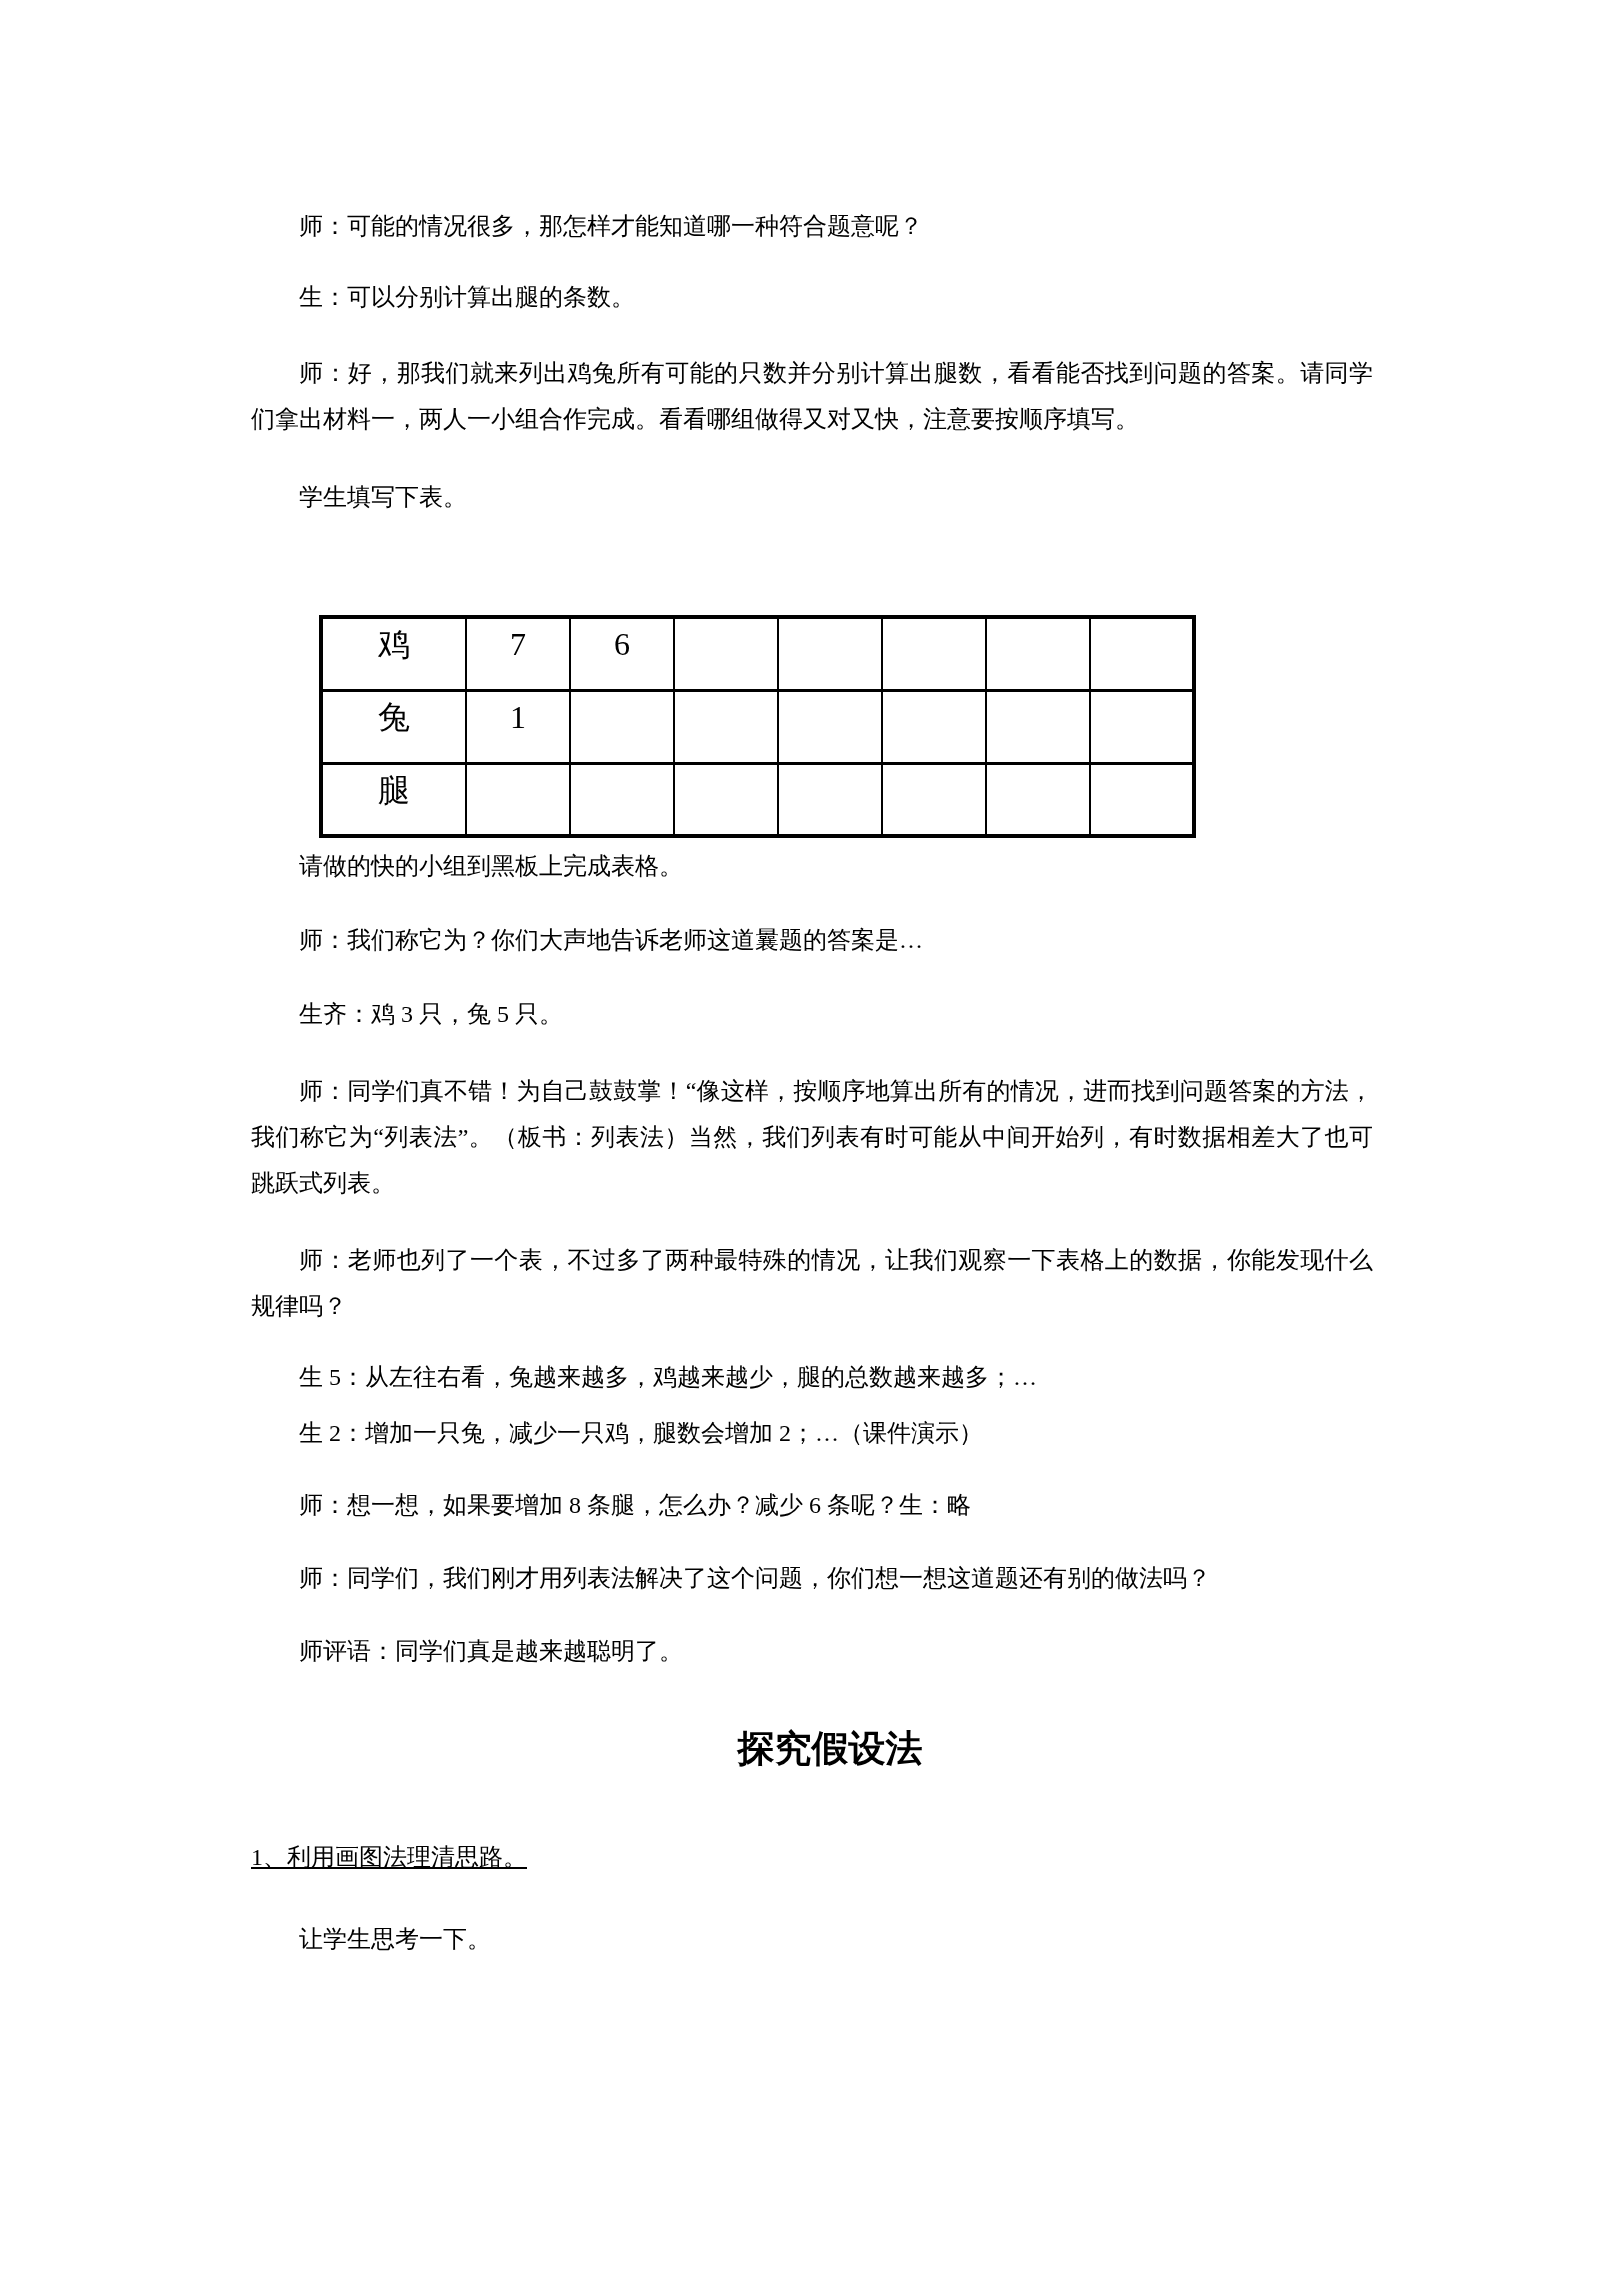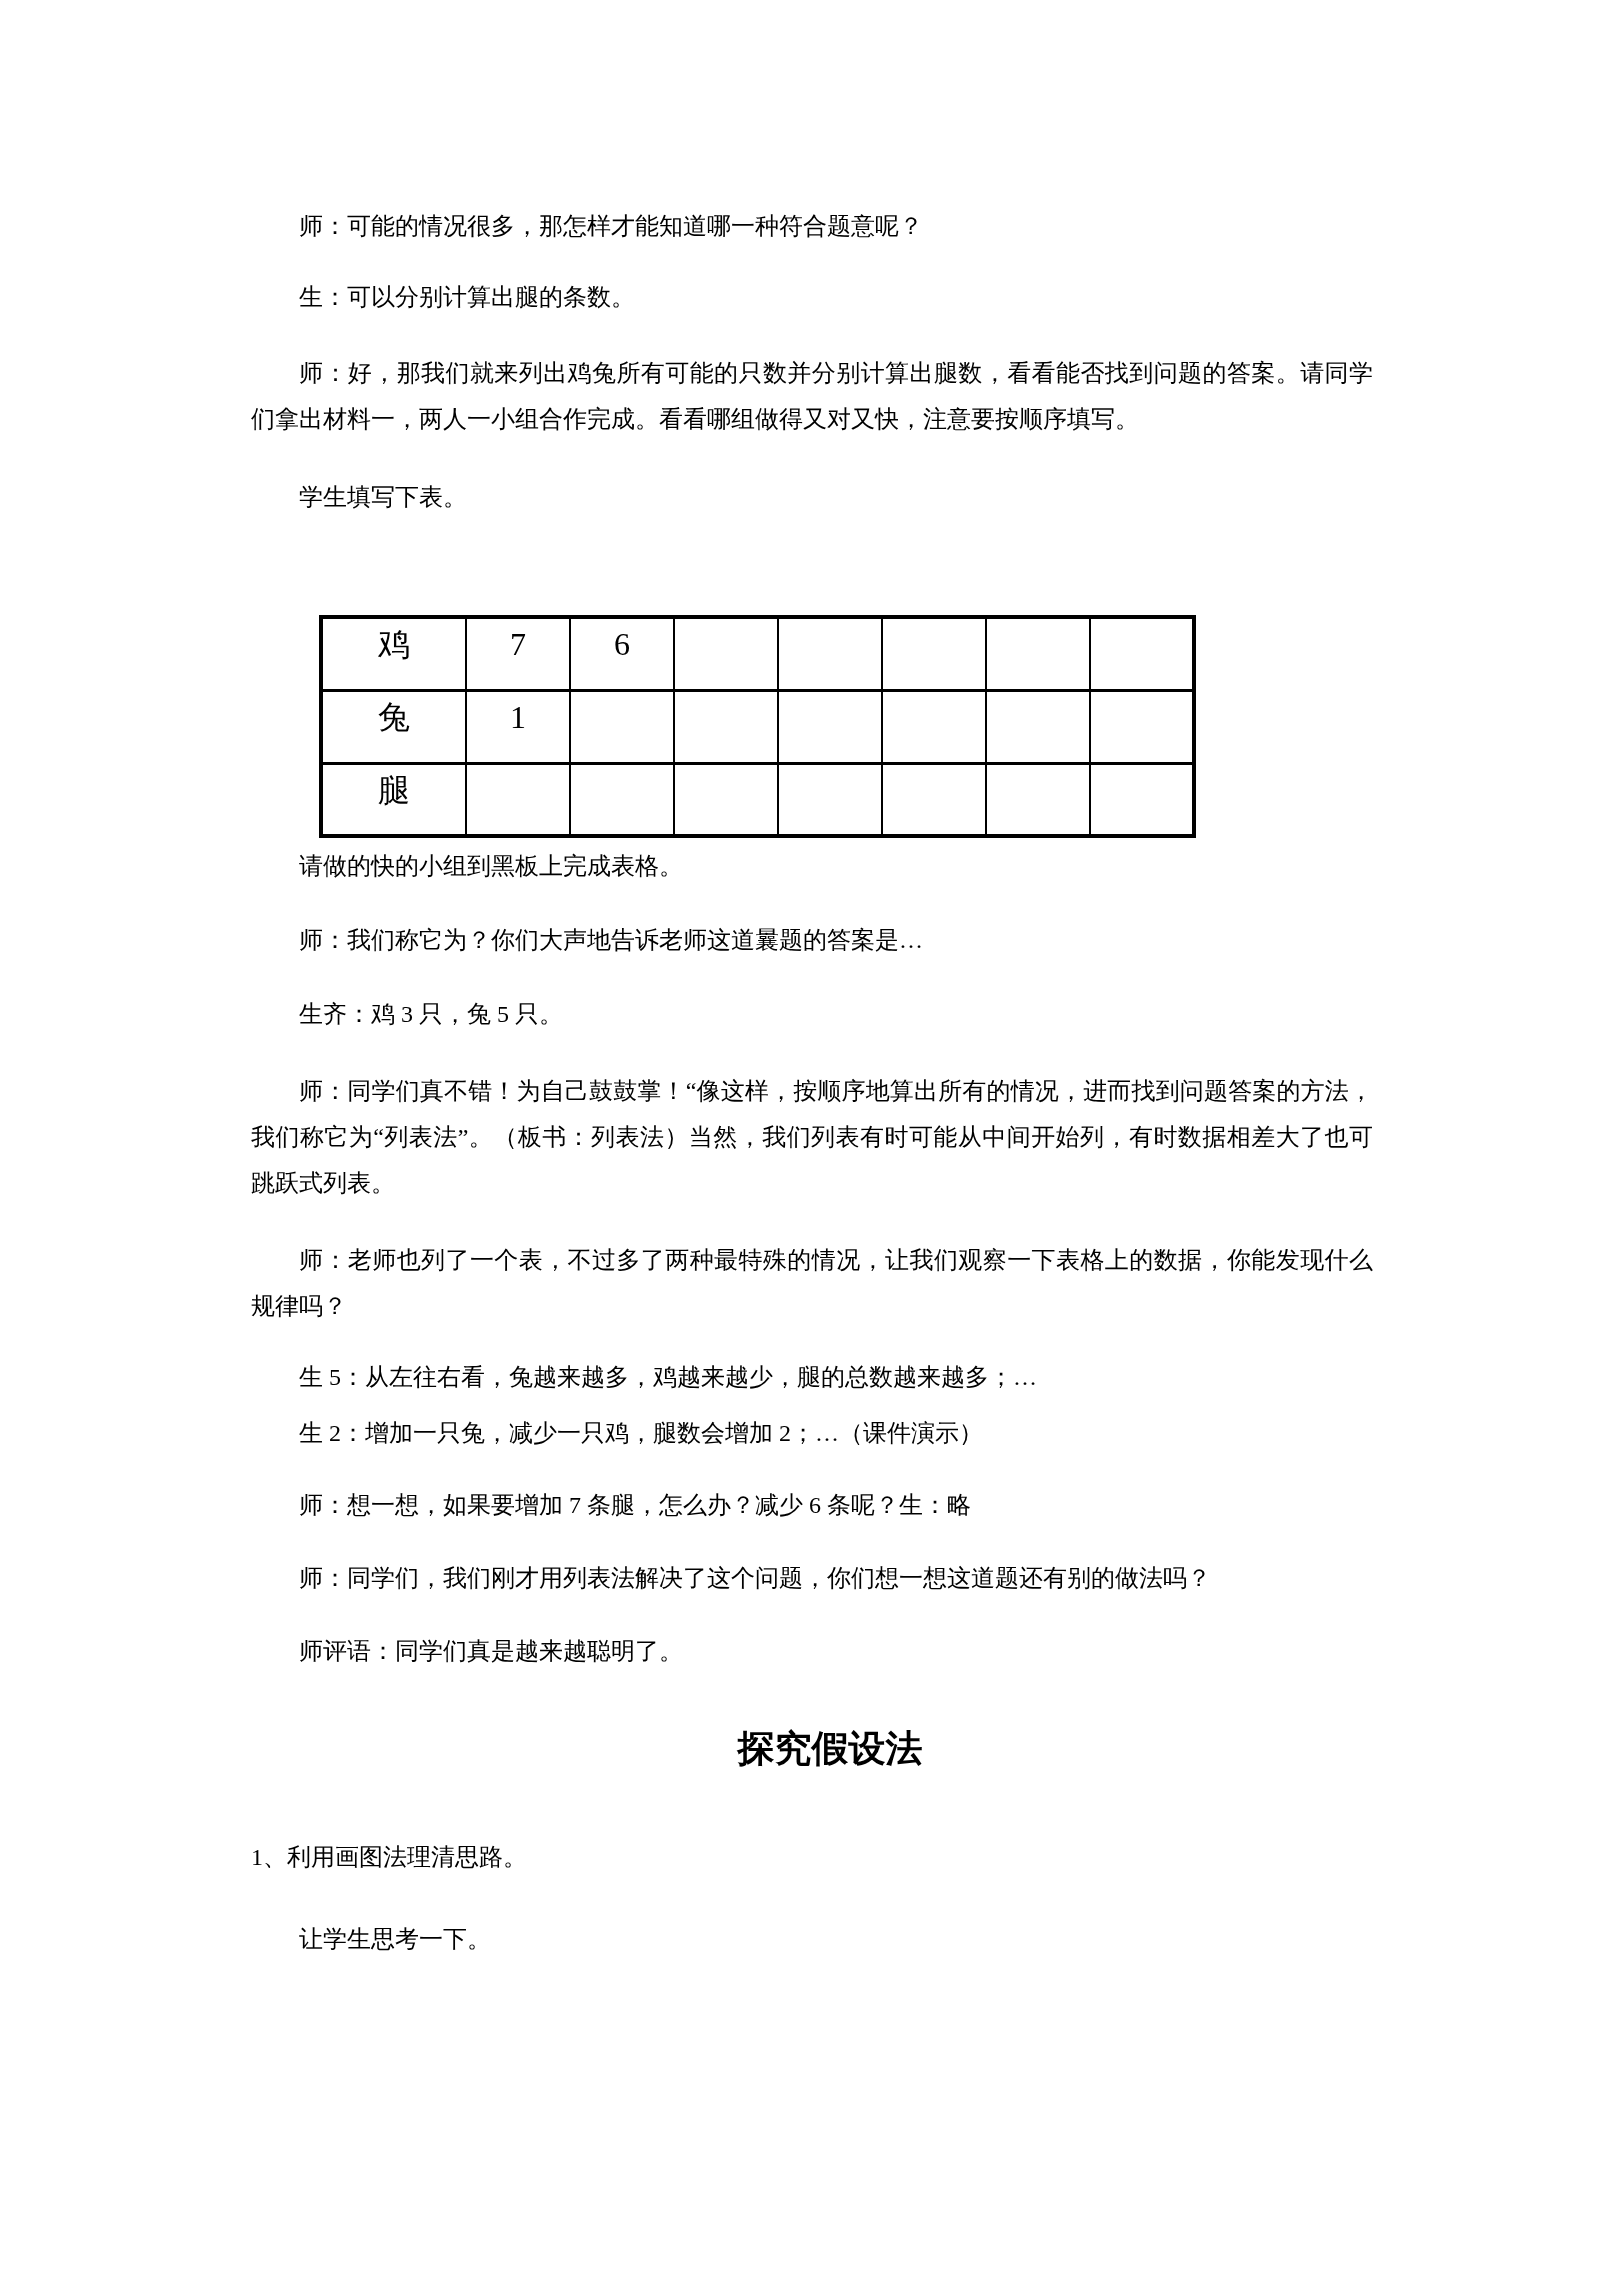--- a/index.html
+++ b/index.html
@@ -44,21 +44,21 @@
   [data-name="paragraph-p6"]  { margin-top: 28px; }
   [data-name="paragraph-p7"]  { margin-top: 28px; }
   [data-name="paragraph-p8"]  { margin-top: 31px; }
   [data-name="paragraph-p9"]  { margin-top: 31px; }
   [data-name="paragraph-p10"] { margin-top: 25px; }
   [data-name="paragraph-p11"] { margin-top: 10px; }
   [data-name="paragraph-p12"] { margin-top: 26.6px; }
   [data-name="paragraph-p13"] { margin-top: 26.6px; }
   [data-name="paragraph-p14"] { margin-top: 26.6px; }
   [data-name="paragraph-heading"] { margin-top: 52px; }
-  [data-name="paragraph-p15"] { margin-top: 62px; }
+  [data-name="paragraph-p15"] { margin-top: 62px; text-decoration: underline; }
   [data-name="paragraph-p16"] { margin-top: 36px; }
 
   table[data-name="fill-table"] {
     border-collapse: collapse;
     table-layout: fixed;
     border: 4.1px solid #000000;
   }
   table[data-name="fill-table"] col.label-col { width: 145px; }
   table[data-name="fill-table"] col.data-col  { width: 104px; }
   table[data-name="fill-table"] td {
@@ -128,20 +128,20 @@
         </tbody>
       </table>
     </div>
     <p class="para" data-name="paragraph-p5">请做的快的小组到黑板上完成表格。</p>
     <p class="para" data-name="paragraph-p6">师：我们称它为？你们大声地告诉老师这道曩题的答案是…</p>
     <p class="para" data-name="paragraph-p7">生齐：鸡 3 只，兔 5 只。</p>
     <p class="para" data-name="paragraph-p8">师：同学们真不错！为自己鼓鼓掌！“像这样，按顺序地算出所有的情况，进而找到问题答案的方法，我们称它为“列表法”。（板书：列表法）当然，我们列表有时可能从中间开始列，有时数据相差大了也可跳跃式列表。</p>
     <p class="para" data-name="paragraph-p9">师：老师也列了一个表，不过多了两种最特殊的情况，让我们观察一下表格上的数据，你能发现什么规律吗？</p>
     <p class="para" data-name="paragraph-p10">生 5：从左往右看，兔越来越多，鸡越来越少，腿的总数越来越多；…</p>
     <p class="para" data-name="paragraph-p11">生 2：增加一只兔，减少一只鸡，腿数会增加 2；…（课件演示）</p>
-    <p class="para" data-name="paragraph-p12">师：想一想，如果要增加 7 条腿，怎么办？减少 6 条呢？生：略</p>
+    <p class="para" data-name="paragraph-p12">师：想一想，如果要增加 8 条腿，怎么办？减少 6 条呢？生：略</p>
     <p class="para" data-name="paragraph-p14">师：同学们，我们刚才用列表法解决了这个问题，你们想一想这道题还有别的做法吗？</p>
     <p class="para" data-name="paragraph-p13">师评语：同学们真是越来越聪明了。</p>
     <p class="para heading" data-name="paragraph-heading">探究假设法</p>
     <p class="para flush" data-name="paragraph-p15">1、利用画图法理清思路。</p>
     <p class="para" data-name="paragraph-p16">让学生思考一下。</p>
   </div>
 
 
 </body></html>

